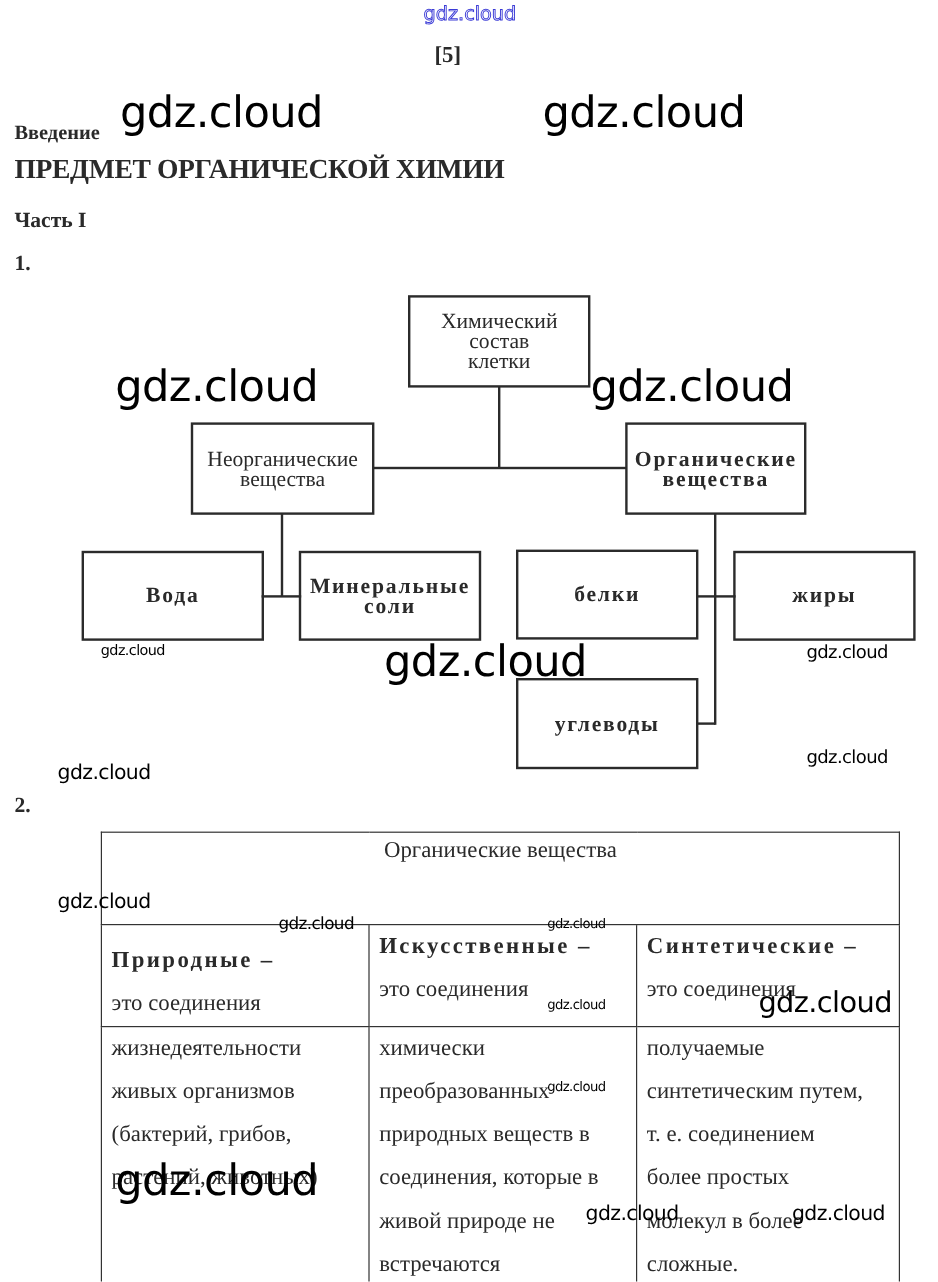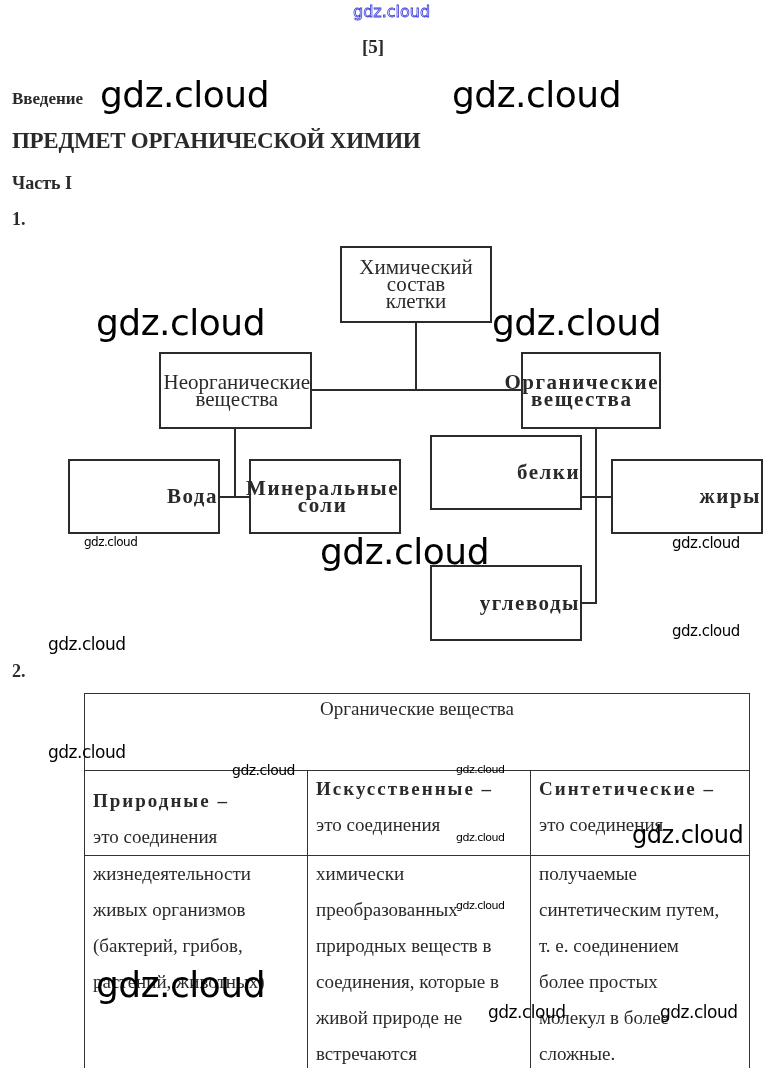--- a/index.html
+++ b/index.html
@@ -8,57 +8,57 @@
   .wm { position: absolute; font-family: "DejaVu Sans", sans-serif; color: #000; white-space: nowrap; letter-spacing: -0.5px; }
   .wm-big { font-size: 36px; }
   .wm-med { font-size: 17px; }
   .wm-small { font-size: 12px; }
   .wm-top { font-size: 16px; color: transparent; -webkit-text-stroke: 0.8px #3b3bd6; font-family: "DejaVu Sans", sans-serif; }
   .page-num { font-weight: bold; font-size: 19px; }
   .h-small { font-weight: bold; font-size: 17px; font-family: "Liberation Serif", serif; }
   .h-title { font-weight: bold; font-size: 23px; font-family: "Liberation Serif", serif; letter-spacing: -0.3px; }
   .h-part { font-weight: bold; font-size: 18px; }
   .num { font-weight: bold; font-size: 18px; }
-  .box { position: absolute; border: 2px solid #2b2b2b; box-sizing: border-box; display: flex; align-items: center; justify-content: flex-end; text-align: center; font-size: 21px; line-height: 17px; background: transparent; }
+  .box { position: absolute; border: 2px solid #2b2b2b; box-sizing: border-box; display: flex; align-items: center; justify-content: center; text-align: center; font-size: 18px; line-height: 17px; background: transparent; }
   .box.bold { font-weight: bold; letter-spacing: 1.5px; }
   .line { position: absolute; background: #2b2b2b; }
   table.org { position: absolute; left: 69px; top: 693px; width: 666px; border-collapse: collapse; font-size: 19px; margin-left: 15px; }
   table.org td { border: 1px solid #333; vertical-align: top; padding: 0 8px; }
   .hdr-cell { text-align: center; height: 72px; padding-top: 4px !important; }
   .term { font-weight: bold; letter-spacing: 2px; line-height: 36px; }
   .cell-line { line-height: 36px; }
 </style>
 </head>
 <body>
 
 <div class="abs wm-top" style="left:353px; top:2px;">gdz.cloud</div>
 <div class="abs page-num" style="left:362px; top:36px;">[5]</div>
 
-<div class="abs h-small" style="left:12px; top:89px;text-align:center;">Введение</div>
+<div class="abs h-small" style="left:12px; top:101px;text-align:center;">Введение</div>
 <div class="abs h-title" style="left:12px; top:128px;">ПРЕДМЕТ ОРГАНИЧЕСКОЙ ХИМИИ</div>
 <div class="abs h-part" style="left:12px; top:173px;">Часть I</div>
 <div class="abs num" style="left:12px; top:209px;">1.</div>
 
 <div>
   <div class="box" style="left:340px; top:246px; width:152px; height:77px;">
     <div>
         <div>Химический состав</div>
         <div>клетки</div>
       </div>
   </div>
   <div class="line" style="left:415px; top:322px; width:2px; height:68px;"></div>
   <div class="line" style="left:310px; top:389px; width:212px; height:2px;"></div>
 
   <div class="box" style="left:159px; top:352px; width:153px; height:77px;">
     <div>
         <div>Неорганические</div>
         <div>вещества</div>
       </div>
   </div>
-  <div class="box bold" style="left:521px; top:352px; width:140px; height:77px;">
+  <div class="box bold" style="left:521px; top:352px; width:151px; height:77px;">
     <div>
         <div>Органические</div>
         <div>вещества</div>
       </div>
   </div>
 
   <div class="line" style="left:234px; top:428px; width:2px; height:69px;"></div>
   <div class="line" style="left:218px; top:496px; width:33px; height:2px;"></div>
 
   <div class="box bold" style="left:68px; top:459px; width:152px; height:75px;">
@@ -68,21 +68,21 @@
     <div>
         <div>Минеральные</div>
         <div>соли</div>
       </div>
   </div>
 
   <div class="line" style="left:595px; top:428px; width:2px; height:176px;"></div>
   <div class="line" style="left:580px; top:496px; width:33px; height:2px;"></div>
   <div class="line" style="left:580px; top:602px; width:16px; height:2px;"></div>
 
-  <div class="box bold" style="left:430px; top:435px; width:152px; height:75px;">
+  <div class="box bold" style="left:430px; top:458px; width:152px; height:75px;">
     <div>белки</div>
   </div>
   <div class="box bold" style="left:611px; top:459px; width:152px; height:75px;">
     <div>жиры</div>
   </div>
   <div class="box bold" style="left:430px; top:565px; width:152px; height:76px;">
     <div>углеводы</div>
   </div>
 </div>
 

